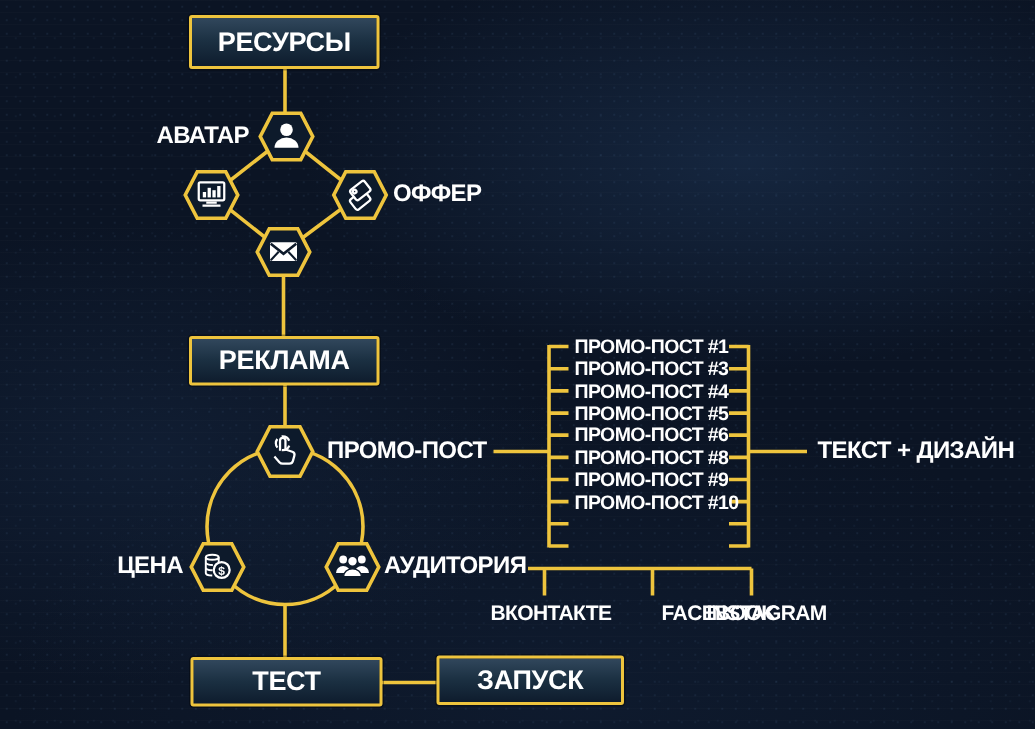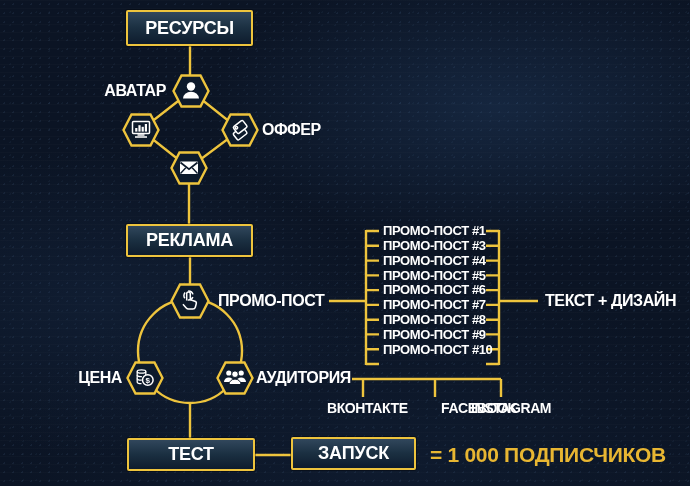--- a/index.html
+++ b/index.html
@@ -156,25 +156,23 @@
   <div class="lbl r" style="left:60px;top:369px;width:62px;">ЦЕНА</div>
   <div class="lbl" style="left:256px;top:369px;">АУДИТОРИЯ</div>
   <div class="lbl" style="left:545px;top:292px;">ТЕКСТ + ДИЗАЙН</div>
 
   <div class="promo-list">
     <div class="promo-row">ПРОМО-ПОСТ #1</div>
     <div class="promo-row">ПРОМО-ПОСТ #3</div>
     <div class="promo-row">ПРОМО-ПОСТ #4</div>
     <div class="promo-row">ПРОМО-ПОСТ #5</div>
     <div class="promo-row">ПРОМО-ПОСТ #6</div>
-    <div class="promo-row">ПРОМО-ПОСТ #7</div>
     <div class="promo-row">ПРОМО-ПОСТ #8</div>
     <div class="promo-row">ПРОМО-ПОСТ #9</div>
     <div class="promo-row">ПРОМО-ПОСТ #10</div>
   </div>
 
   <div class="platform" style="left:327px;top:400px;">ВКОНТАКТЕ</div>
   <div class="platform" style="left:407px;top:400px;margin-left:34px;">FACEBOOK</div>
   <div class="platform" style="left:471px;top:400px;">INSTAGRAM</div>
 
-  <div class="gold-result" style="left:430px;top:443px;">= 1 000 ПОДПИСЧИКОВ</div>
 
 </div>
 
 </body></html>

